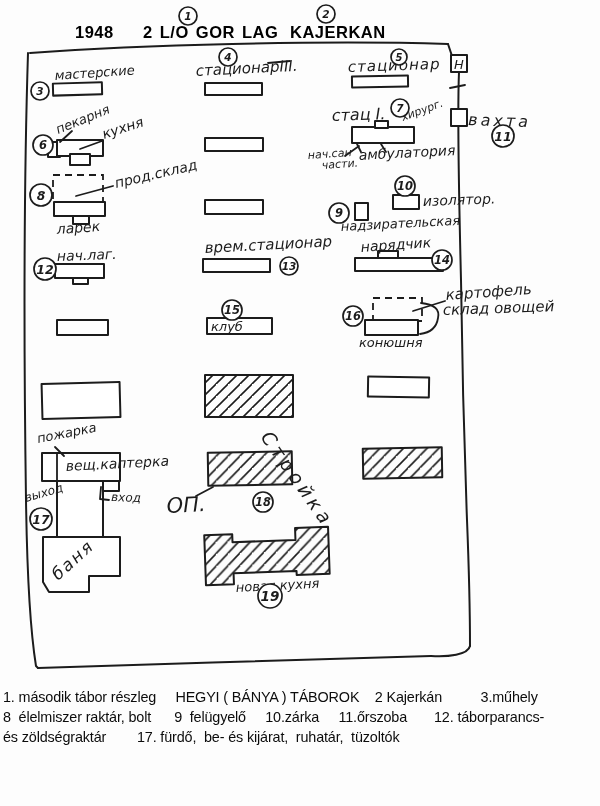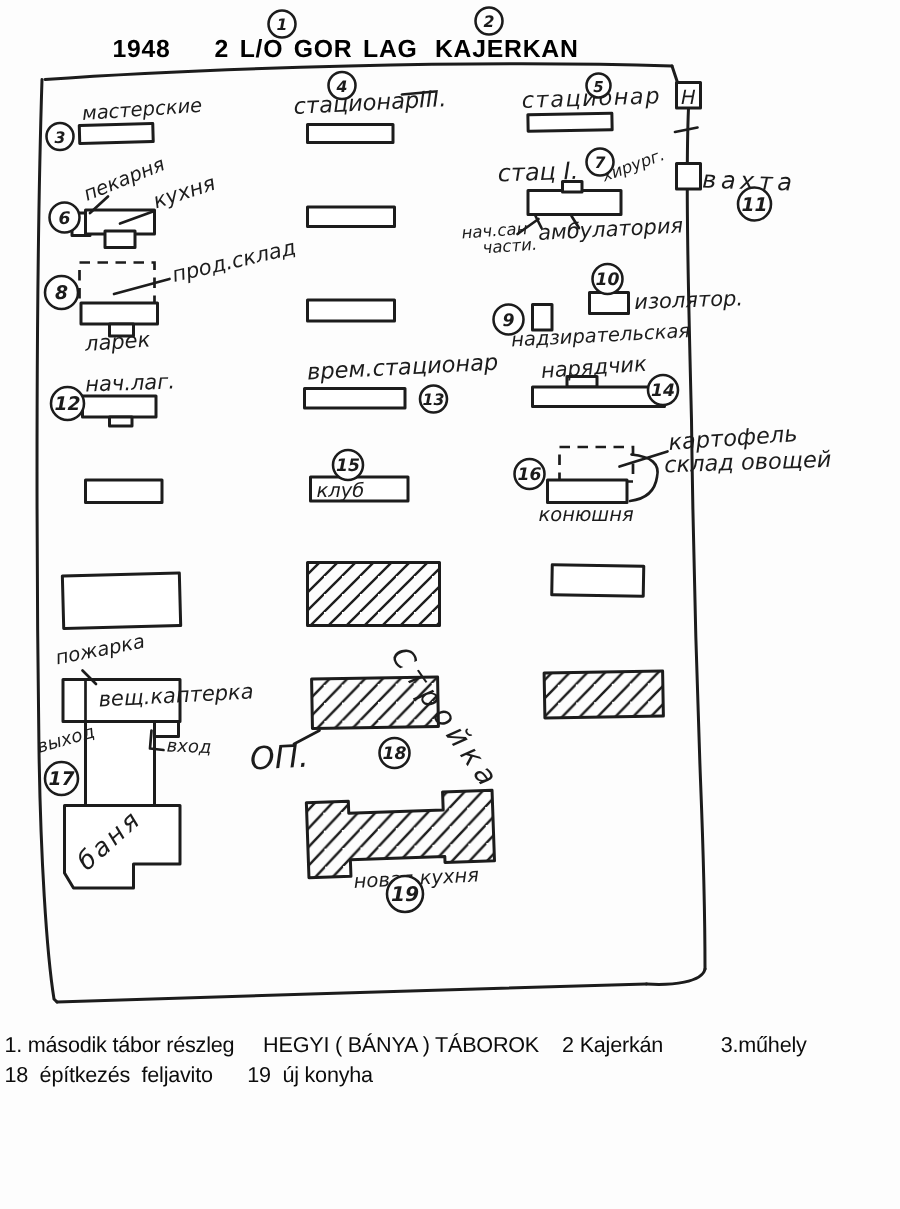--- a/index.html
+++ b/index.html
@@ -210,15 +210,16 @@
         </g>
         <g>
           <circle cx="270" cy="596" r="12" class="marker-circle"></circle>
           <text x="270" y="600.5" text-anchor="middle" font-size="13.5" class="marker-num">19</text>
         </g>
       </g>
   </svg>
 
   <div class="legend">
     <div>1. második tábor részleg     HEGYI ( BÁNYA ) TÁBOROK    2 Kajerkán          3.műhely</div>
-    <div>18  építkezés  feljavito      19  új konyha</div>
+    <div>8  élelmiszer raktár, bolt      9  felügyelő     10.zárka     11.őrszoba       12. táborparancs-</div>
+    <div>és zöldségraktár        17. fürdő,  be- és kijárat,  ruhatár,  tüzoltók</div>
   </div>
 </div>
 
 </body></html>

